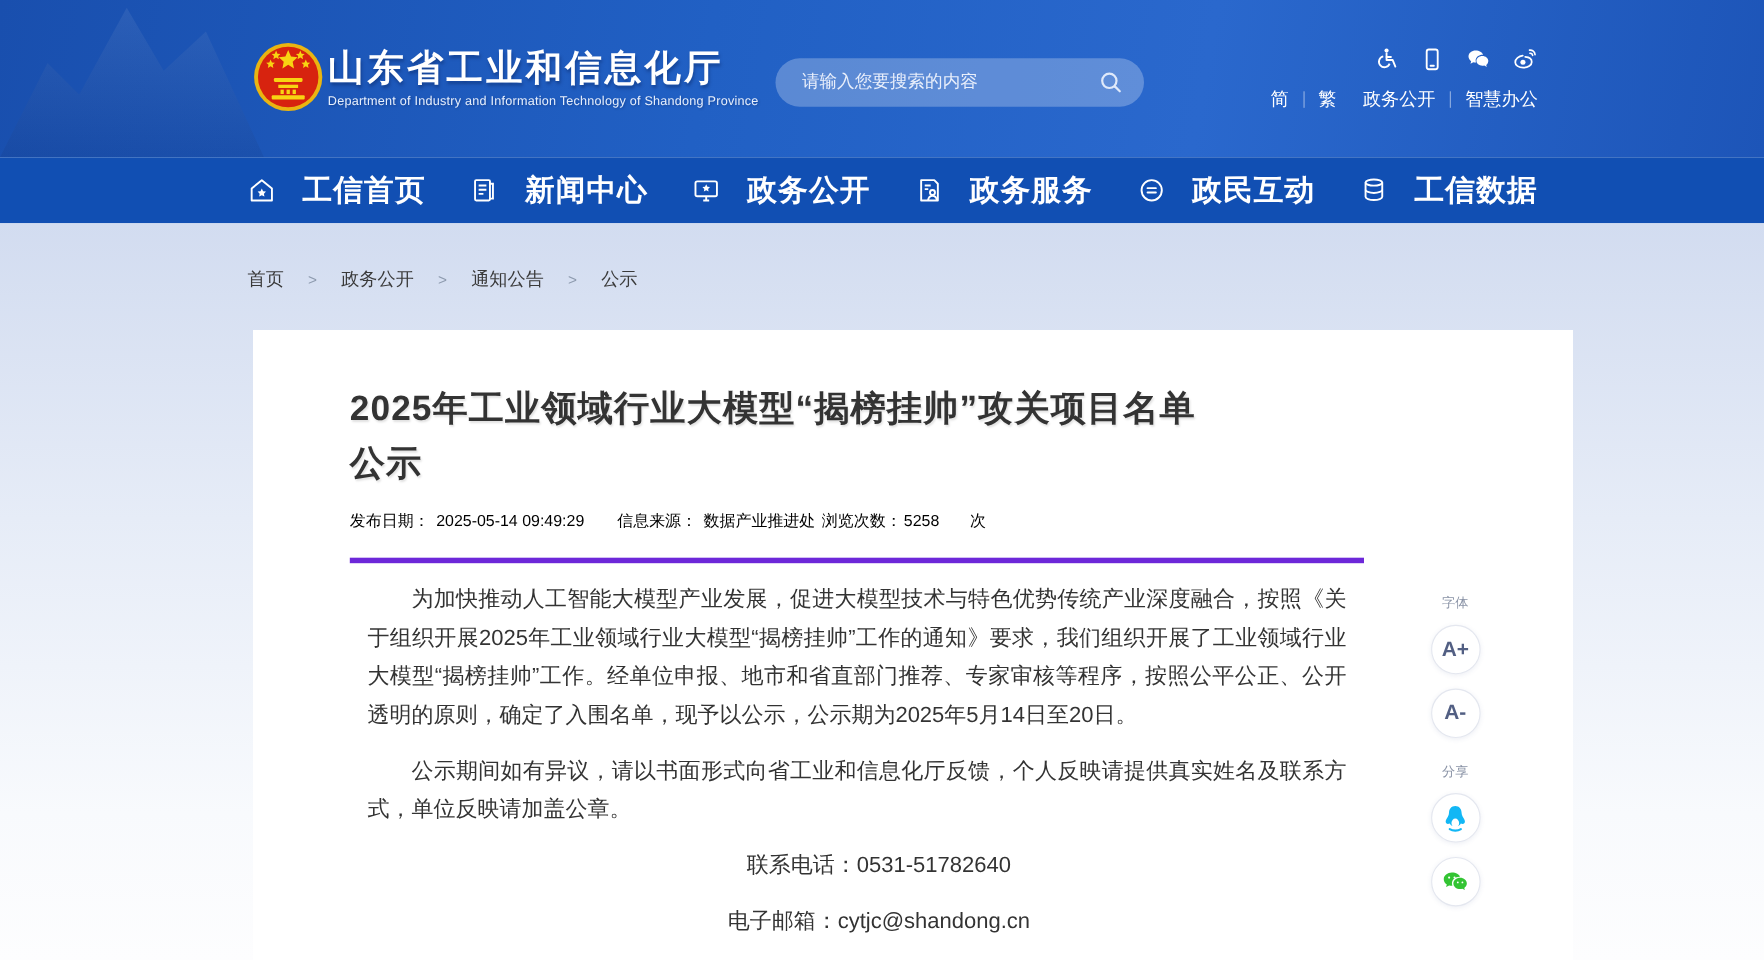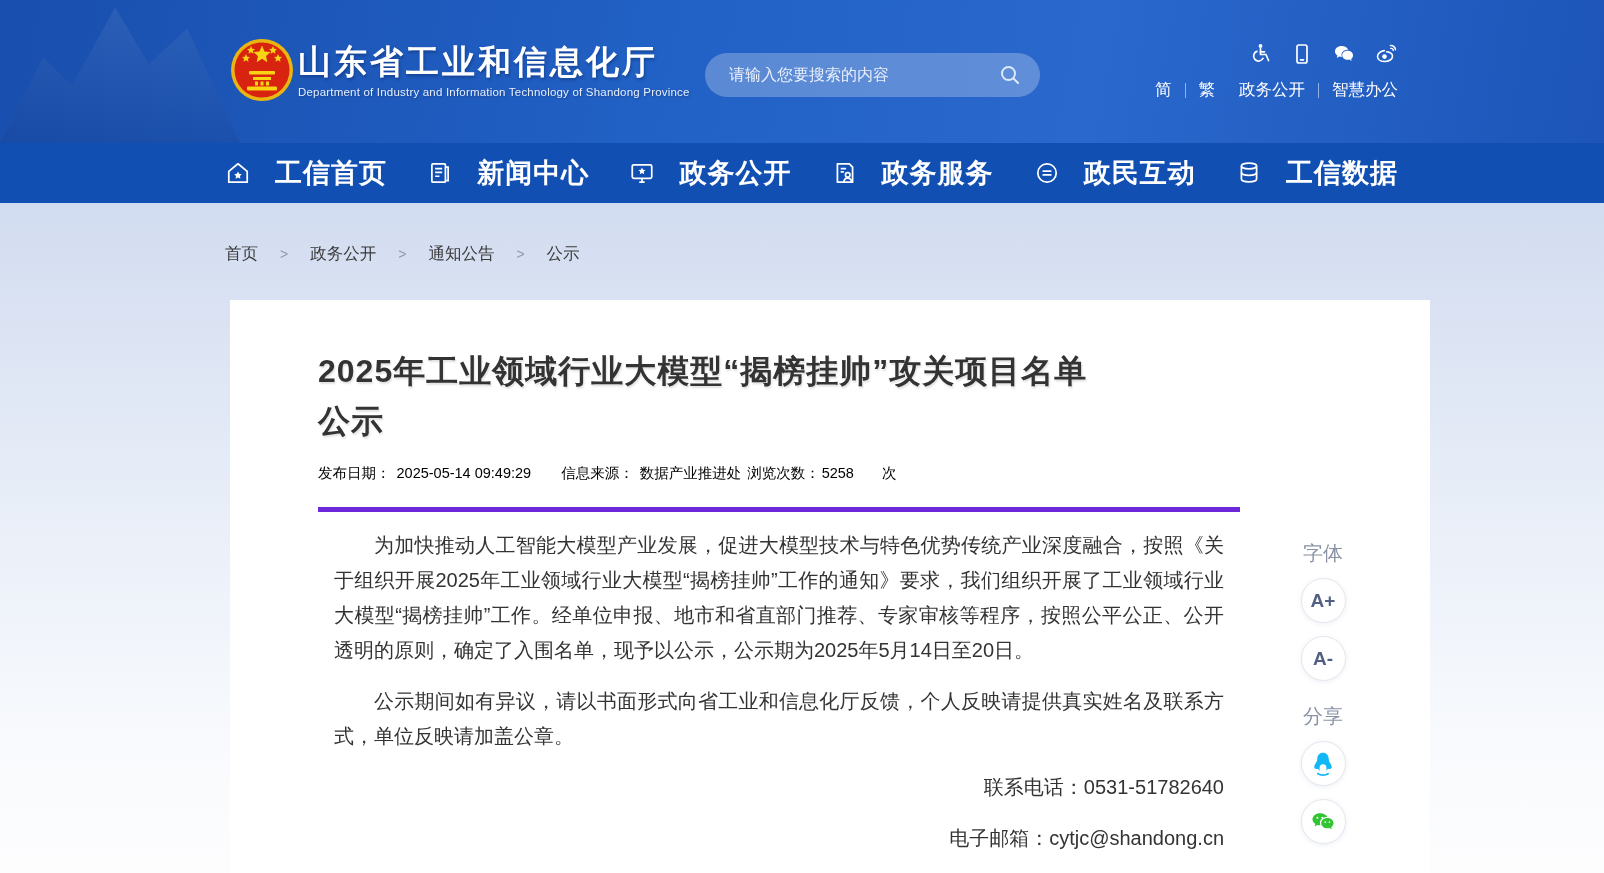--- a/index.html
+++ b/index.html
@@ -52,25 +52,25 @@
   .article-col { width:922px; margin-left:88px; }
   .article-title { padding-top:46px; text-align:left; color:#333; font-size:32px;
     font-weight:bold; line-height:50px; letter-spacing:1px; text-shadow:1px 2px 2px rgba(0,0,0,.12); }
   .meta-row { margin-top:18px; display:flex; justify-content:flex-start; align-items:center;
     color:#000000; font-size:14.5px; padding-bottom:24px; border-bottom:5px solid #6d28d9; }
   .meta-left span { margin-right:6px; }
   .meta-left .group-gap { margin-left:24px; }
   .meta-views .views-num { margin:0 28px 0 2px; }
   .article-text { margin-top:10px; color:#333; font-size:20px; line-height:35px; text-align:justify; }
   .article-text p { text-indent:2em; margin:16px; }
-  .article-text p.contact { text-align:right; }
+  .article-text p.contact { text-align:center; }
 
   
   .side-toolbar { position:absolute; left:1060px; top:240px; width:66px; text-align:center; }
-  .tb-label { color:#8a93a6; font-size:20px; margin-bottom:11px; }
+  .tb-label { color:#8a93a6; font-size:12px; margin-bottom:11px; }
   .tb-circle { width:45px; height:45px; border-radius:50%; background:#fff; border:1px solid #e4e7ef;
     box-shadow:0 1px 5px rgba(70,90,150,.10); display:flex; align-items:center; justify-content:center;
     margin:0 auto 13px auto; cursor:pointer; }
   .tb-font { color:#525f83; font-size:19px; font-weight:bold; font-family:"Liberation Sans",sans-serif; }
   .tb-share-label { margin-top:22px; }
   .tb-circle svg { width:28px; height:28px; }
 </style>
 </head>
 <body>
 

